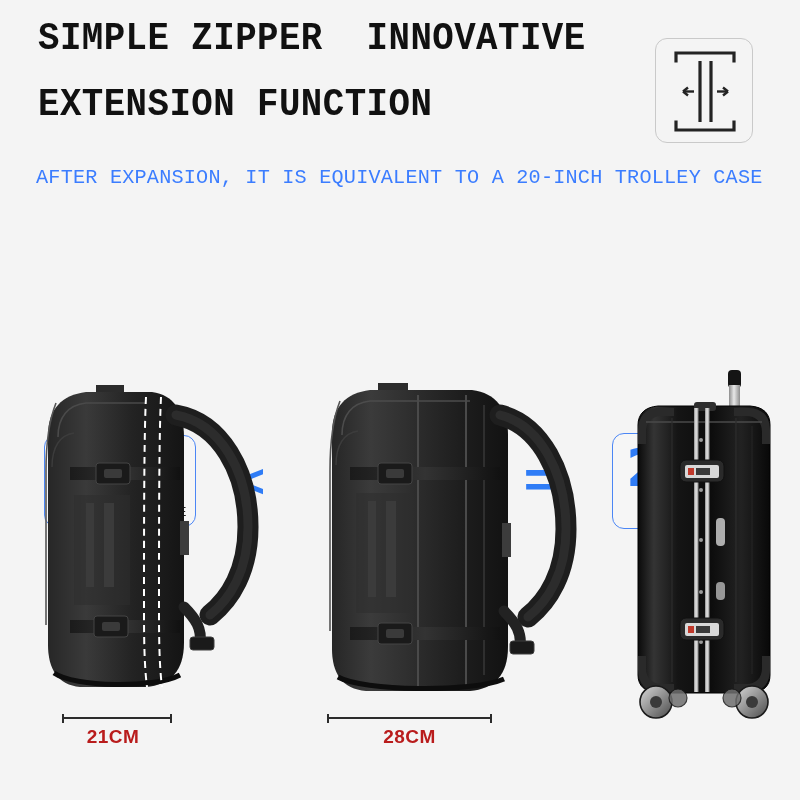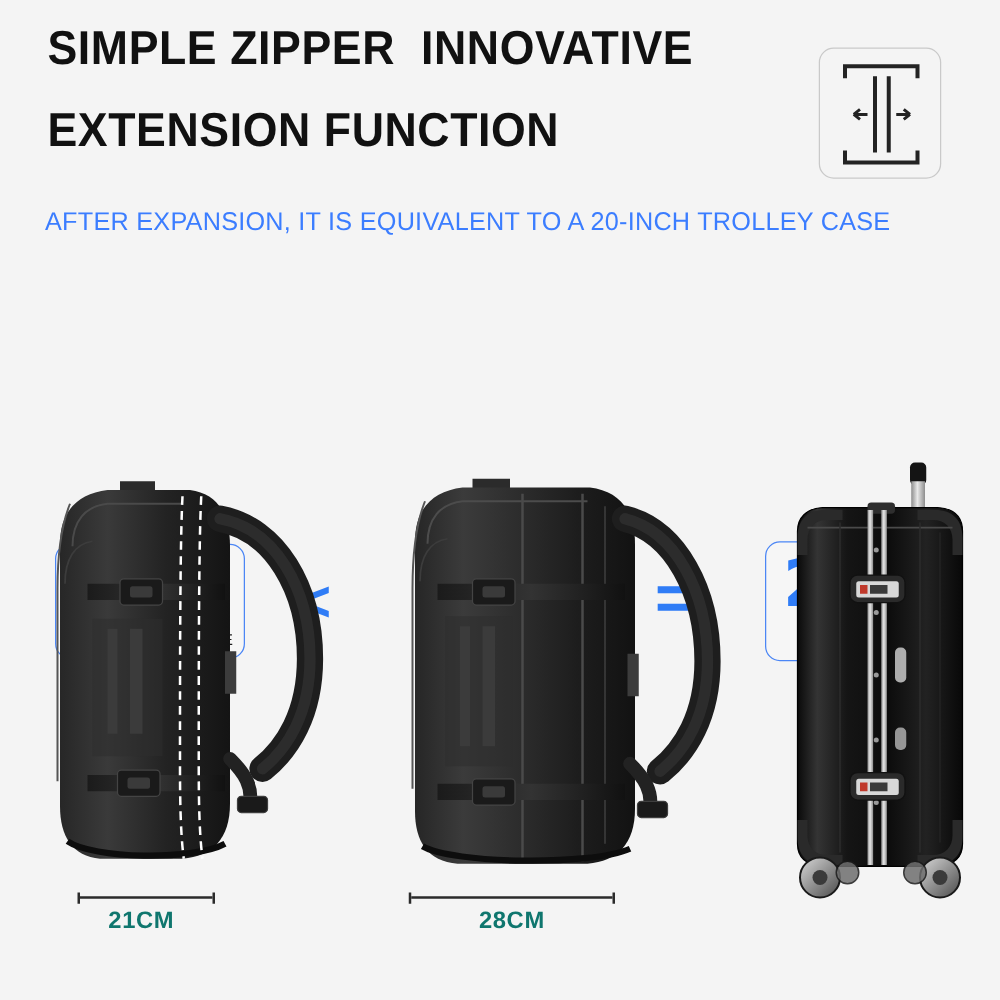--- a/index.html
+++ b/index.html
@@ -5,21 +5,21 @@
   * { margin:0; padding:0; box-sizing:border-box; }
   html,body { width:800px; height:800px; }
   body {
     background:#f4f4f4;
     font-family:"Liberation Sans", sans-serif;
     position:relative;
     overflow:hidden;
   }
 
   
-  .header { position:absolute; left:0; top:0; width:636px; height:205px; }
+  .header { position:absolute; left:0; top:0; width:636px; height:205px;font-family:Liberation Mono, monospace; }
 
   .headline {
     position:absolute; left:38px; top:20px;
     width:620px;
     color:#111;
     font-weight:bold;
     font-size:38px;
     letter-spacing:0.5px;
     line-height:1.0;
     transform:scaleX(0.94);
@@ -116,21 +116,21 @@
     border-left:2px solid #2b2b2b;
     border-right:2px solid #2b2b2b;
   }
   .measure .bar::after {
     content:""; position:absolute; left:0; top:3px; width:100%; height:2px;
     background:#2b2b2b;
   }
   .measure .mlabel {
     position:absolute; top:12px; left:0; width:100%;
     text-align:center;
-    color:#0f766e;
+    color:#b91c1c;
     font-weight:bold;
     font-size:19px;
     letter-spacing:0.5px;
   }
   #measure-21 { left:62px; top:714px; width:110px; }
   #measure-21 .mlabel { left:-4px; }
   #measure-28 { left:327px; top:714px; width:165px; }
 </style>
 </head>
 <body>

